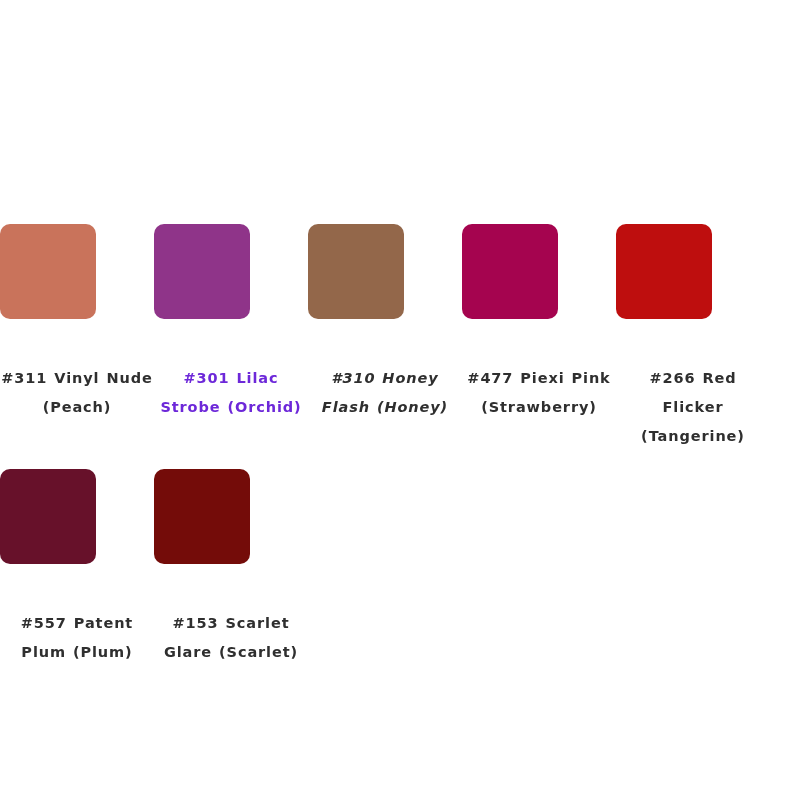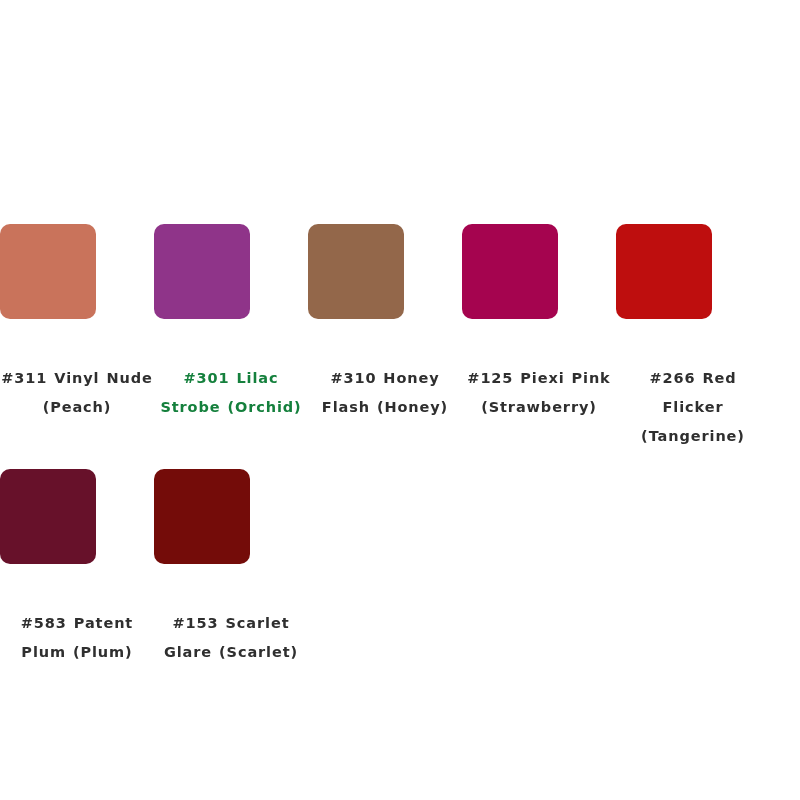--- a/index.html
+++ b/index.html
@@ -69,41 +69,41 @@
 <div class="swatch-board">
   <div class="swatch-grid">
 
     <div class="swatch-cell">
       <div class="swatch-chip" style="background-color: rgb(201, 115, 91);"></div>
       <div class="swatch-label" style="color: rgb(47, 47, 47);">#311 Vinyl Nude (Peach)</div>
     </div>
 
     <div class="swatch-cell">
       <div class="swatch-chip" style="background-color: rgb(143, 52, 137);"></div>
-      <div class="swatch-label" style="color: #15803d;">#301 Lilac Strobe (Orchid)</div>
+      <div class="swatch-label" style="color: #6d28d9;">#301 Lilac Strobe (Orchid)</div>
     </div>
 
     <div class="swatch-cell">
       <div class="swatch-chip" style="background-color: rgb(147, 103, 74);"></div>
-      <div class="swatch-label" style="color: rgb(47, 47, 47);">#310 Honey Flash (Honey)</div>
+      <div class="swatch-label" style="color: rgb(47, 47, 47); font-style: italic;">#310 Honey Flash (Honey)</div>
     </div>
 
     <div class="swatch-cell">
       <div class="swatch-chip" style="background-color: rgb(165, 4, 79);"></div>
-      <div class="swatch-label" style="color: rgb(47, 47, 47);">#125 Piexi Pink (Strawberry)</div>
+      <div class="swatch-label" style="color: rgb(47, 47, 47);">#477 Piexi Pink (Strawberry)</div>
     </div>
 
     <div class="swatch-cell">
       <div class="swatch-chip" style="background-color: rgb(190, 14, 14);"></div>
       <div class="swatch-label" style="color: rgb(47, 47, 47);">#266 Red Flicker (Tangerine)</div>
     </div>
 
     <div class="swatch-cell">
       <div class="swatch-chip" style="background-color: rgb(103, 17, 42);"></div>
-      <div class="swatch-label" style="color: rgb(47, 47, 47);">#583 Patent Plum (Plum)</div>
+      <div class="swatch-label" style="color: rgb(47, 47, 47);">#557 Patent Plum (Plum)</div>
     </div>
 
     <div class="swatch-cell">
       <div class="swatch-chip" style="background-color: rgb(116, 12, 9);"></div>
       <div class="swatch-label" style="color: rgb(47, 47, 47);">#153 Scarlet Glare (Scarlet)</div>
     </div>
 
   </div>
 </div>
 

